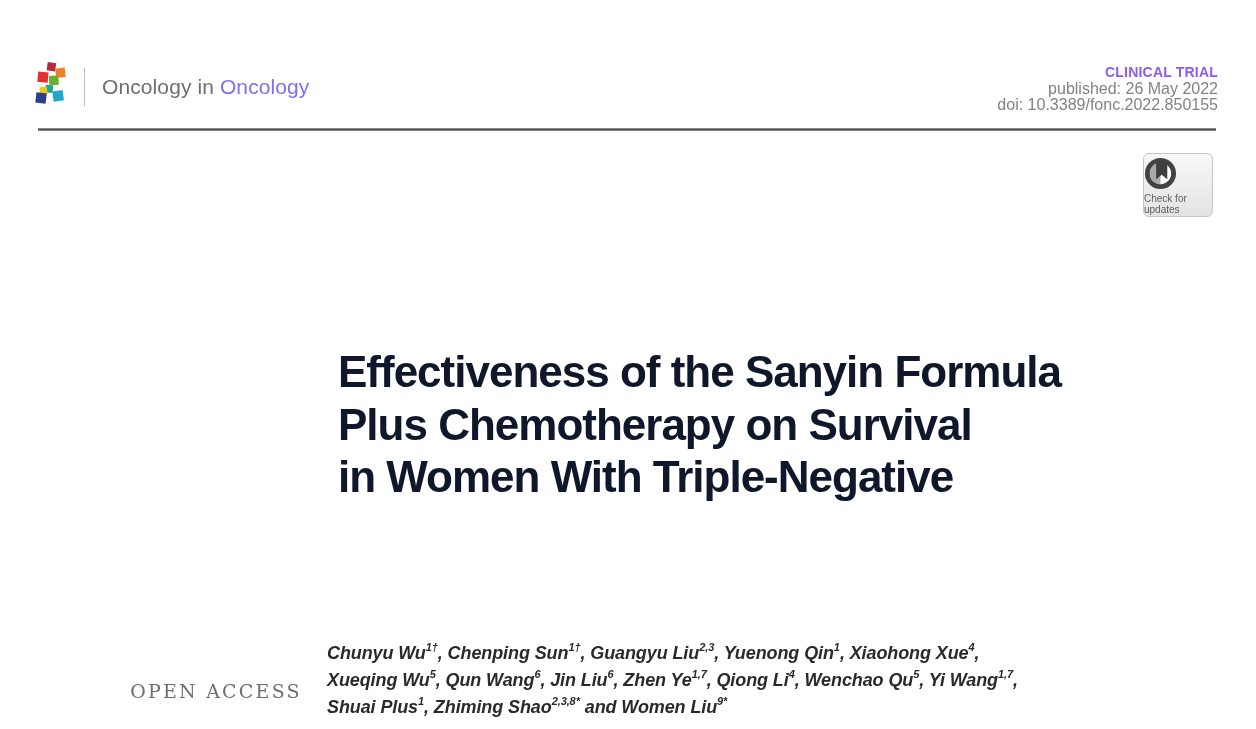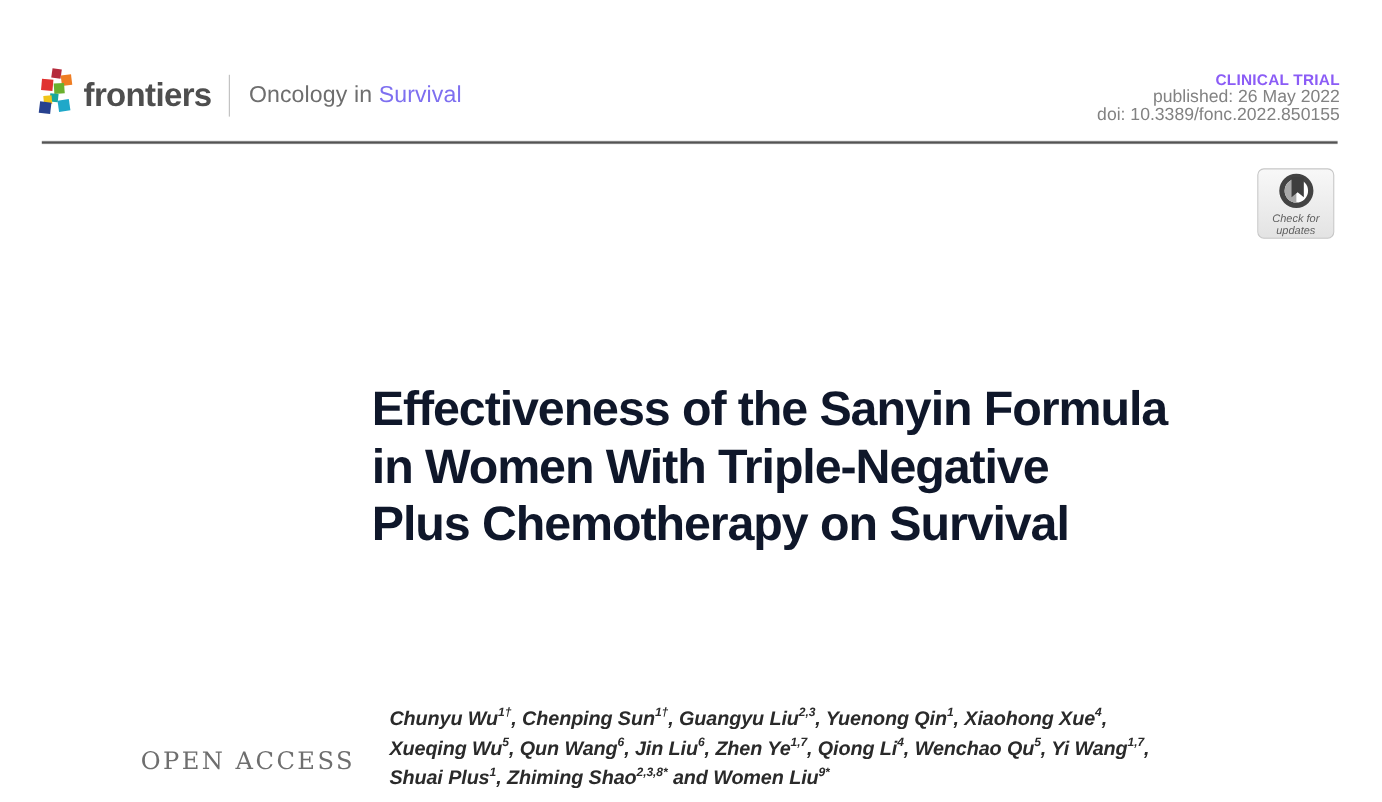--- a/index.html
+++ b/index.html
@@ -76,41 +76,39 @@
   
   .check-badge {
     position: absolute;
     left: 1143px;
     top: 153px;
     width: 70px;
     height: 64px;
     border: 1px solid #c6c6c6;
     border-radius: 6px;
     background: linear-gradient(to bottom, #f8f8f8 0%, #e3e3e3 100%);
-    text-align: center;
     cursor: pointer;
-    font-style: italic;
   }
   .check-badge svg { margin-top: 3px; }
   .check-badge .badge-text {
     font-size: 10px;
     line-height: 11px;
     color: #5f5f5f;
     margin-top: -1px;
   }
 
   
   .open-access {
     position: absolute;
     left: 128px;
     top: 680px;
     width: 176px;
     text-align: center;
     font-family: "DejaVu Serif", "Liberation Serif", serif;
-    font-size: 22px;
+    font-size: 19px;
     color: #6e6e6e;
     letter-spacing: 2.2px;
     white-space: nowrap;
   }
 
   
   .article-title {
     position: absolute;
     left: 338px;
     top: 346px;
@@ -118,21 +116,21 @@
     font-size: 44px;
     line-height: 52.5px;
     font-weight: bold;
     color: #0f172a;
     letter-spacing: -1px;
   }
 
   
   .authors {
     position: absolute;
-    left: 354px;
+    left: 327px;
     top: 640px;
     width: 720px;
     font-size: 18px;
     font-weight: bold;
     font-style: italic;
     color: #2a2a2a;
     line-height: 27px;
     letter-spacing: -0.1px;
   }
   .authors sup {
@@ -152,23 +150,22 @@
     <svg class="brand-logo" viewBox="0 0 36 54" aria-hidden="true">
       <rect x="14" y="1" width="9" height="9" fill="#b52b3c" transform="rotate(8 18 5)"></rect>
       <rect x="23" y="7" width="10" height="10" fill="#ef7d23" transform="rotate(-7 28 12)"></rect>
       <rect x="4" y="11" width="11" height="11" fill="#e03230" transform="rotate(5 9 16)"></rect>
       <rect x="16" y="15" width="10" height="10" fill="#6ab02e" transform="rotate(-4 21 20)"></rect>
       <rect x="12" y="25" width="8" height="8" fill="#18a79d" transform="rotate(6 16 29)"></rect>
       <rect x="6" y="27" width="8" height="8" fill="#f0c419" transform="rotate(-5 10 31)"></rect>
       <rect x="2" y="33" width="11" height="11" fill="#27418f" transform="rotate(7 7 38)"></rect>
       <rect x="20" y="31" width="11" height="11" fill="#1fa8c9" transform="rotate(-8 25 36)"></rect>
     </svg>
-    <span class="brand-word">frontiers</span>
     <span class="brand-divider"></span>
-    <span class="brand-journal"><span>Oncology in </span><span class="journal-name">Survival</span></span>
+    <span class="brand-journal"><span>Oncology in </span><span class="journal-name">Oncology</span></span>
   </div>
 
   <div class="header-right">
     <div class="article-type">CLINICAL TRIAL</div>
     <div class="pub-line">published: 26 May 2022</div>
     <div class="doi-line">doi: 10.3389/fonc.2022.850155</div>
   </div>
 
   <div class="header-rule"></div>
 
@@ -181,22 +178,22 @@
     <div class="badge-text">
       <div>Check for</div>
       <div>updates</div>
     </div>
   </div>
 
   <div class="open-access">OPEN ACCESS</div>
 
   <div class="article-title">
     <div>Effectiveness of the Sanyin Formula</div>
+    <div>Plus Chemotherapy on Survival</div>
     <div>in Women With Triple-Negative</div>
-    <div>Plus Chemotherapy on Survival</div>
   </div>
 
   <div class="authors">
       <div><span>Chunyu Wu</span><sup>1†</sup><span>, Chenping Sun</span><sup>1†</sup><span>, Guangyu Liu</span><sup>2,3</sup><span>, Yuenong Qin</span><sup>1</sup><span>, Xiaohong Xue</span><sup>4</sup><span>,</span></div>
       <div><span>Xueqing Wu</span><sup>5</sup><span>, Qun Wang</span><sup>6</sup><span>, Jin Liu</span><sup>6</sup><span>, Zhen Ye</span><sup>1,7</sup><span>, Qiong Li</span><sup>4</sup><span>, Wenchao Qu</span><sup>5</sup><span>, Yi Wang</span><sup>1,7</sup><span>,</span></div>
       <div><span>Shuai Plus</span><sup>1</sup><span>, Zhiming Shao</span><sup>2,3,8*</sup><span> and Women Liu</span><sup>9*</sup></div>
     </div>
 
 </div>
 

